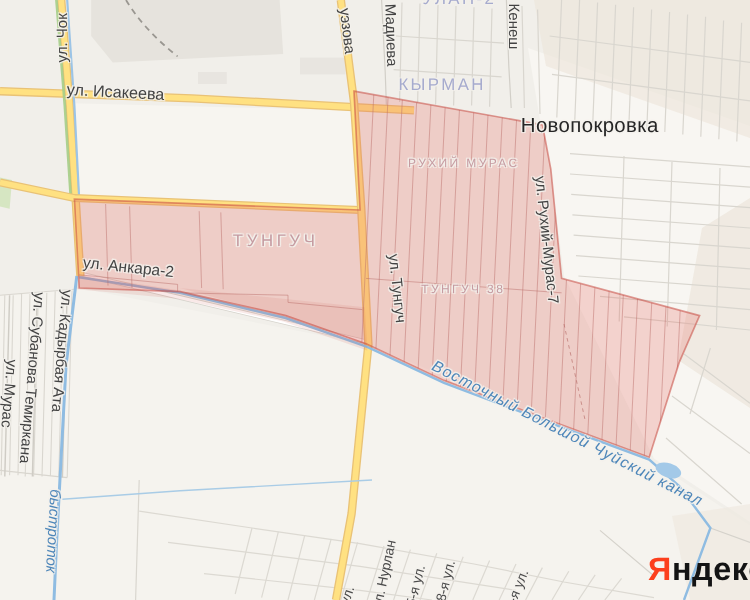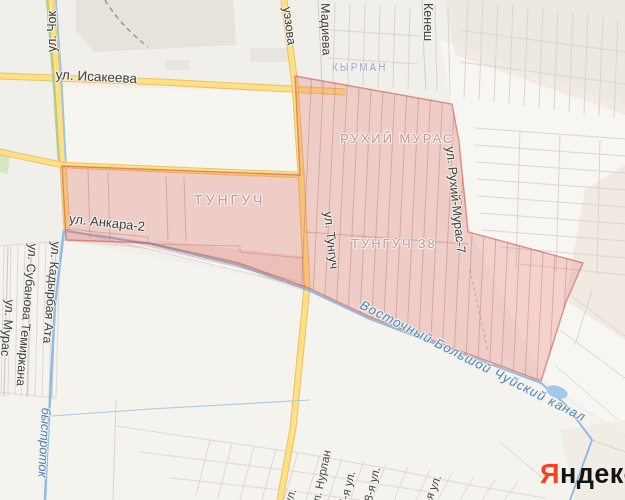--- a/index.html
+++ b/index.html
@@ -3,22 +3,22 @@
 <meta charset="utf-8">
 <style>
   html,body{margin:0;padding:0;}
   body{font-family:"Liberation Sans", sans-serif;}
   .map-wrap{position:relative;width:625px;height:500px;overflow:hidden;background:#f1efea;}
   .map-wrap svg{position:absolute;left:0;top:0;}
   .lbl{position:absolute;transform-origin:0 0;white-space:nowrap;line-height:1;
        color:#474747;font-size:12px;
        text-shadow:0 0 2px #f3f1ec,0 0 2px #f3f1ec,1px 1px 0 rgba(243,241,236,.85),-1px -1px 0 rgba(243,241,236,.85),1px -1px 0 rgba(243,241,236,.7),-1px 1px 0 rgba(243,241,236,.7);}
   .street{font-size:12.5px;color:#434343;}
-  .district{letter-spacing:2px;color:#c69ba1;font-size:13px;}
-  .district-blue{letter-spacing:2px;color:#a6abce;font-size:10px;text-align:center;}
+  .district{letter-spacing:2px;color:#c69ba1;font-size:10px;}
+  .district-blue{letter-spacing:2px;color:#a6abce;font-size:14px;text-align:center;}
   .town{font-size:17px;color:#262626;letter-spacing:.3px;}
   .water-lbl{color:#4d86b9;font-style:italic;}
   .canal-lbl{font-size:13px;letter-spacing:1px;}
   .small-street{font-size:11.5px;color:#4a4a4a;}
   .logo{position:absolute;left:540px;top:459px;font-size:27px;font-weight:bold;color:#141414;letter-spacing:.5px;}
   .logo .ya{color:#fc3f1d;}
 </style>
 </head>
 <body>
 
@@ -112,20 +112,21 @@
 <span class="lbl district-blue" style="left:352px;top:-9px;">УЛАН-2</span>
 
 <span class="lbl street" style="left:46px;top:52px;transform:rotate(-90deg);">ул. Чок</span>
 <span class="lbl street" style="left:293px;top:6px;transform:rotate(83deg);">уэзова</span>
 <span class="lbl street" style="left:331px;top:3px;transform:rotate(88deg);">Мадиева</span>
 <span class="lbl street" style="left:434px;top:3px;transform:rotate(90deg);">Кенеш</span>
 
 <span class="lbl street" style="left:56px;top:68px;transform:rotate(3deg);font-size:13.5px;">ул. Исакеева</span>
 
 <span class="lbl district-blue" style="left:332px;top:63px;">КЫРМАН</span>
+<span class="lbl town" style="left:434px;top:96px;">Новопокровка</span>
 <span class="lbl district" style="left:340px;top:132px;">РУХИЙ МУРАС</span>
 <span class="lbl district" style="left:194px;top:193px;font-size:14px;letter-spacing:3px;">ТУНГУЧ</span>
 <span class="lbl district" style="left:351px;top:237px;">ТУНГУЧ 38</span>
 
 <span class="lbl street" style="left:70px;top:212px;transform:rotate(6deg);font-size:13px;">ул. Анкара-2</span>
 <span class="lbl street" style="left:334px;top:211px;transform:rotate(84deg);">ул. Тунгуч</span>
 <span class="lbl street" style="left:456px;top:146px;transform:rotate(84deg);">ул. Рухий-Мурас-7</span>
 
 <span class="lbl street" style="left:16px;top:300px;transform:rotate(95deg);">ул. Мурас</span>
 <span class="lbl street" style="left:39px;top:244px;transform:rotate(95deg);">ул. Субанова Темиркана</span>

